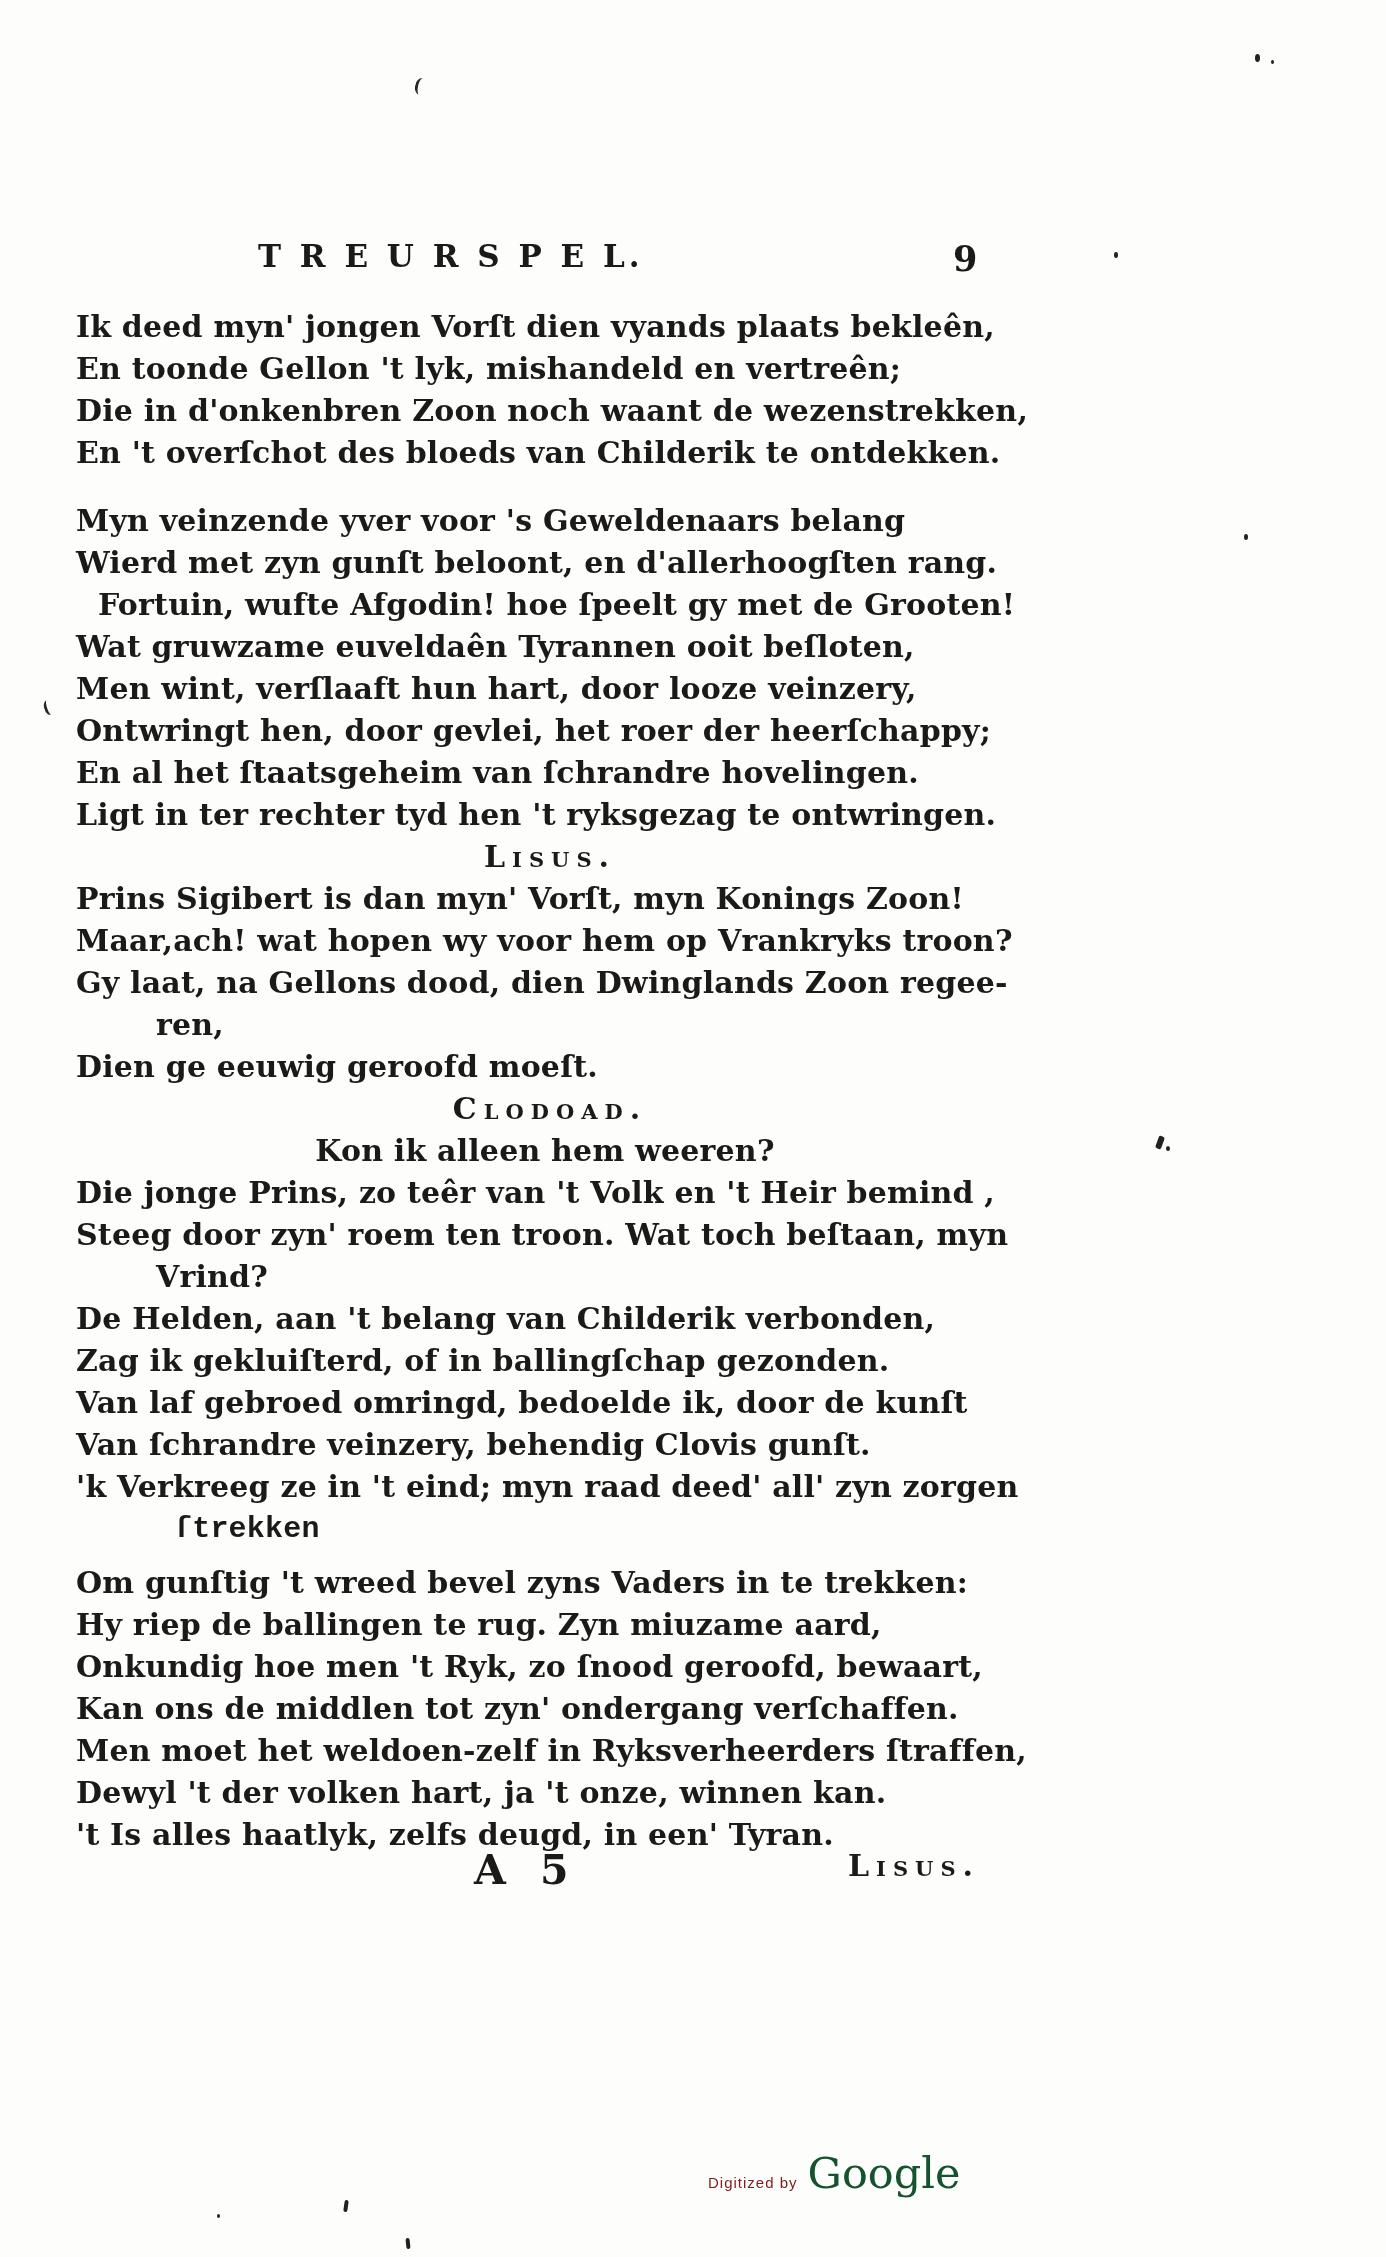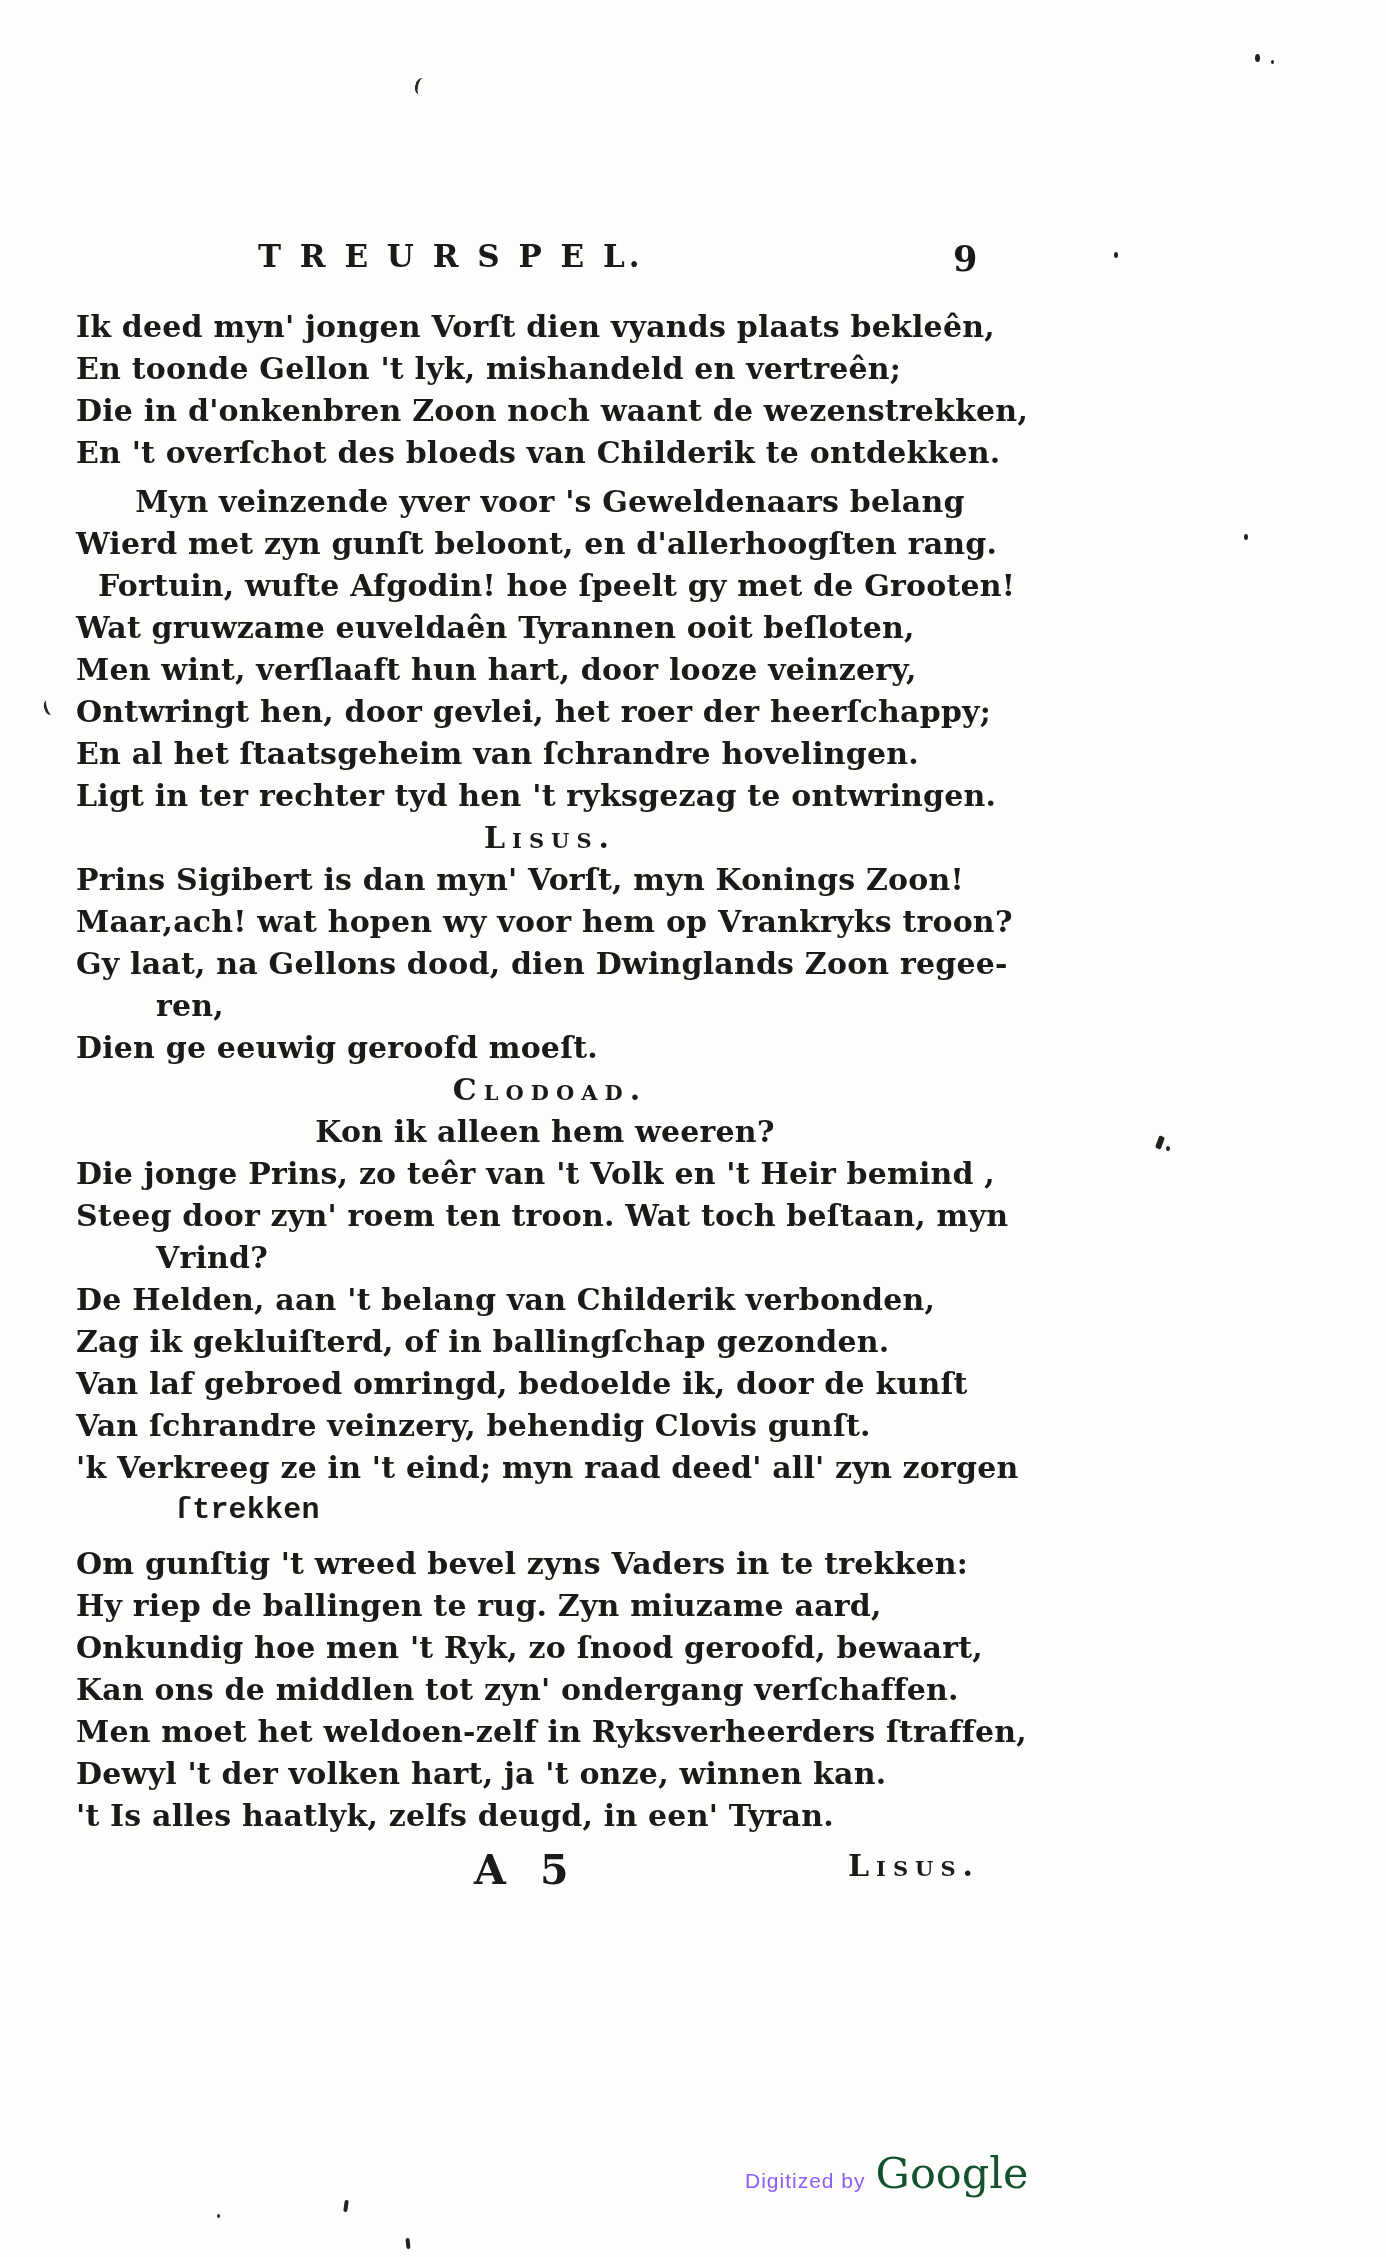--- a/index.html
+++ b/index.html
@@ -24,39 +24,39 @@
     position:absolute;left:76px;top:306px;width:948px;
     font-size:30px;font-weight:bold;letter-spacing:0.2px;
   }
   .ln{height:42px;line-height:42px;white-space:nowrap;}
   .sc{font-variant:small-caps;letter-spacing:7px;}
   .speaker{text-align:center;}
   .ind{padding-left:22px;}
   .hang{padding-left:80px;}
   .hang-lg{padding-left:98px;font-family:Liberation Mono, monospace;}
   .right{text-align:center;padding-right:10px;}
-  .gap-a{margin-top:7px;text-align:center;}
+  .gap-a{margin-top:26px;}
   .gap-b{margin-top:12px;}
   
   .signature-mark{
     position:absolute;left:474px;top:1846px;
     font-size:41px;font-weight:bold;letter-spacing:10px;white-space:nowrap;
   }
   .catchword{
     position:absolute;left:848px;top:1848px;
     font-size:30px;font-weight:bold;
   }
   
   .watermark{
     position:absolute;left:708px;top:2148px;
     display:flex;align-items:baseline;gap:10px;
   }
   .wm-prefix{
     font-family:"Liberation Sans", sans-serif;
-    font-size:21px;color:#8b5cf6;letter-spacing:1px;margin-left:37px;
+    font-size:15px;color:#7f1d1d;letter-spacing:1px;
   }
   .wm-brand{
     font-family:"DejaVu Serif", serif;
     font-size:43px;color:#14532d;letter-spacing:0px;
   }
   
   .speck{position:absolute;background:#23211f;}
   .dot{border-radius:50%;}
   .tick{border-radius:2px;}
   .curve{background:none;border-left:3px solid #2a2826;border-radius:60% 0 0 60%;}

